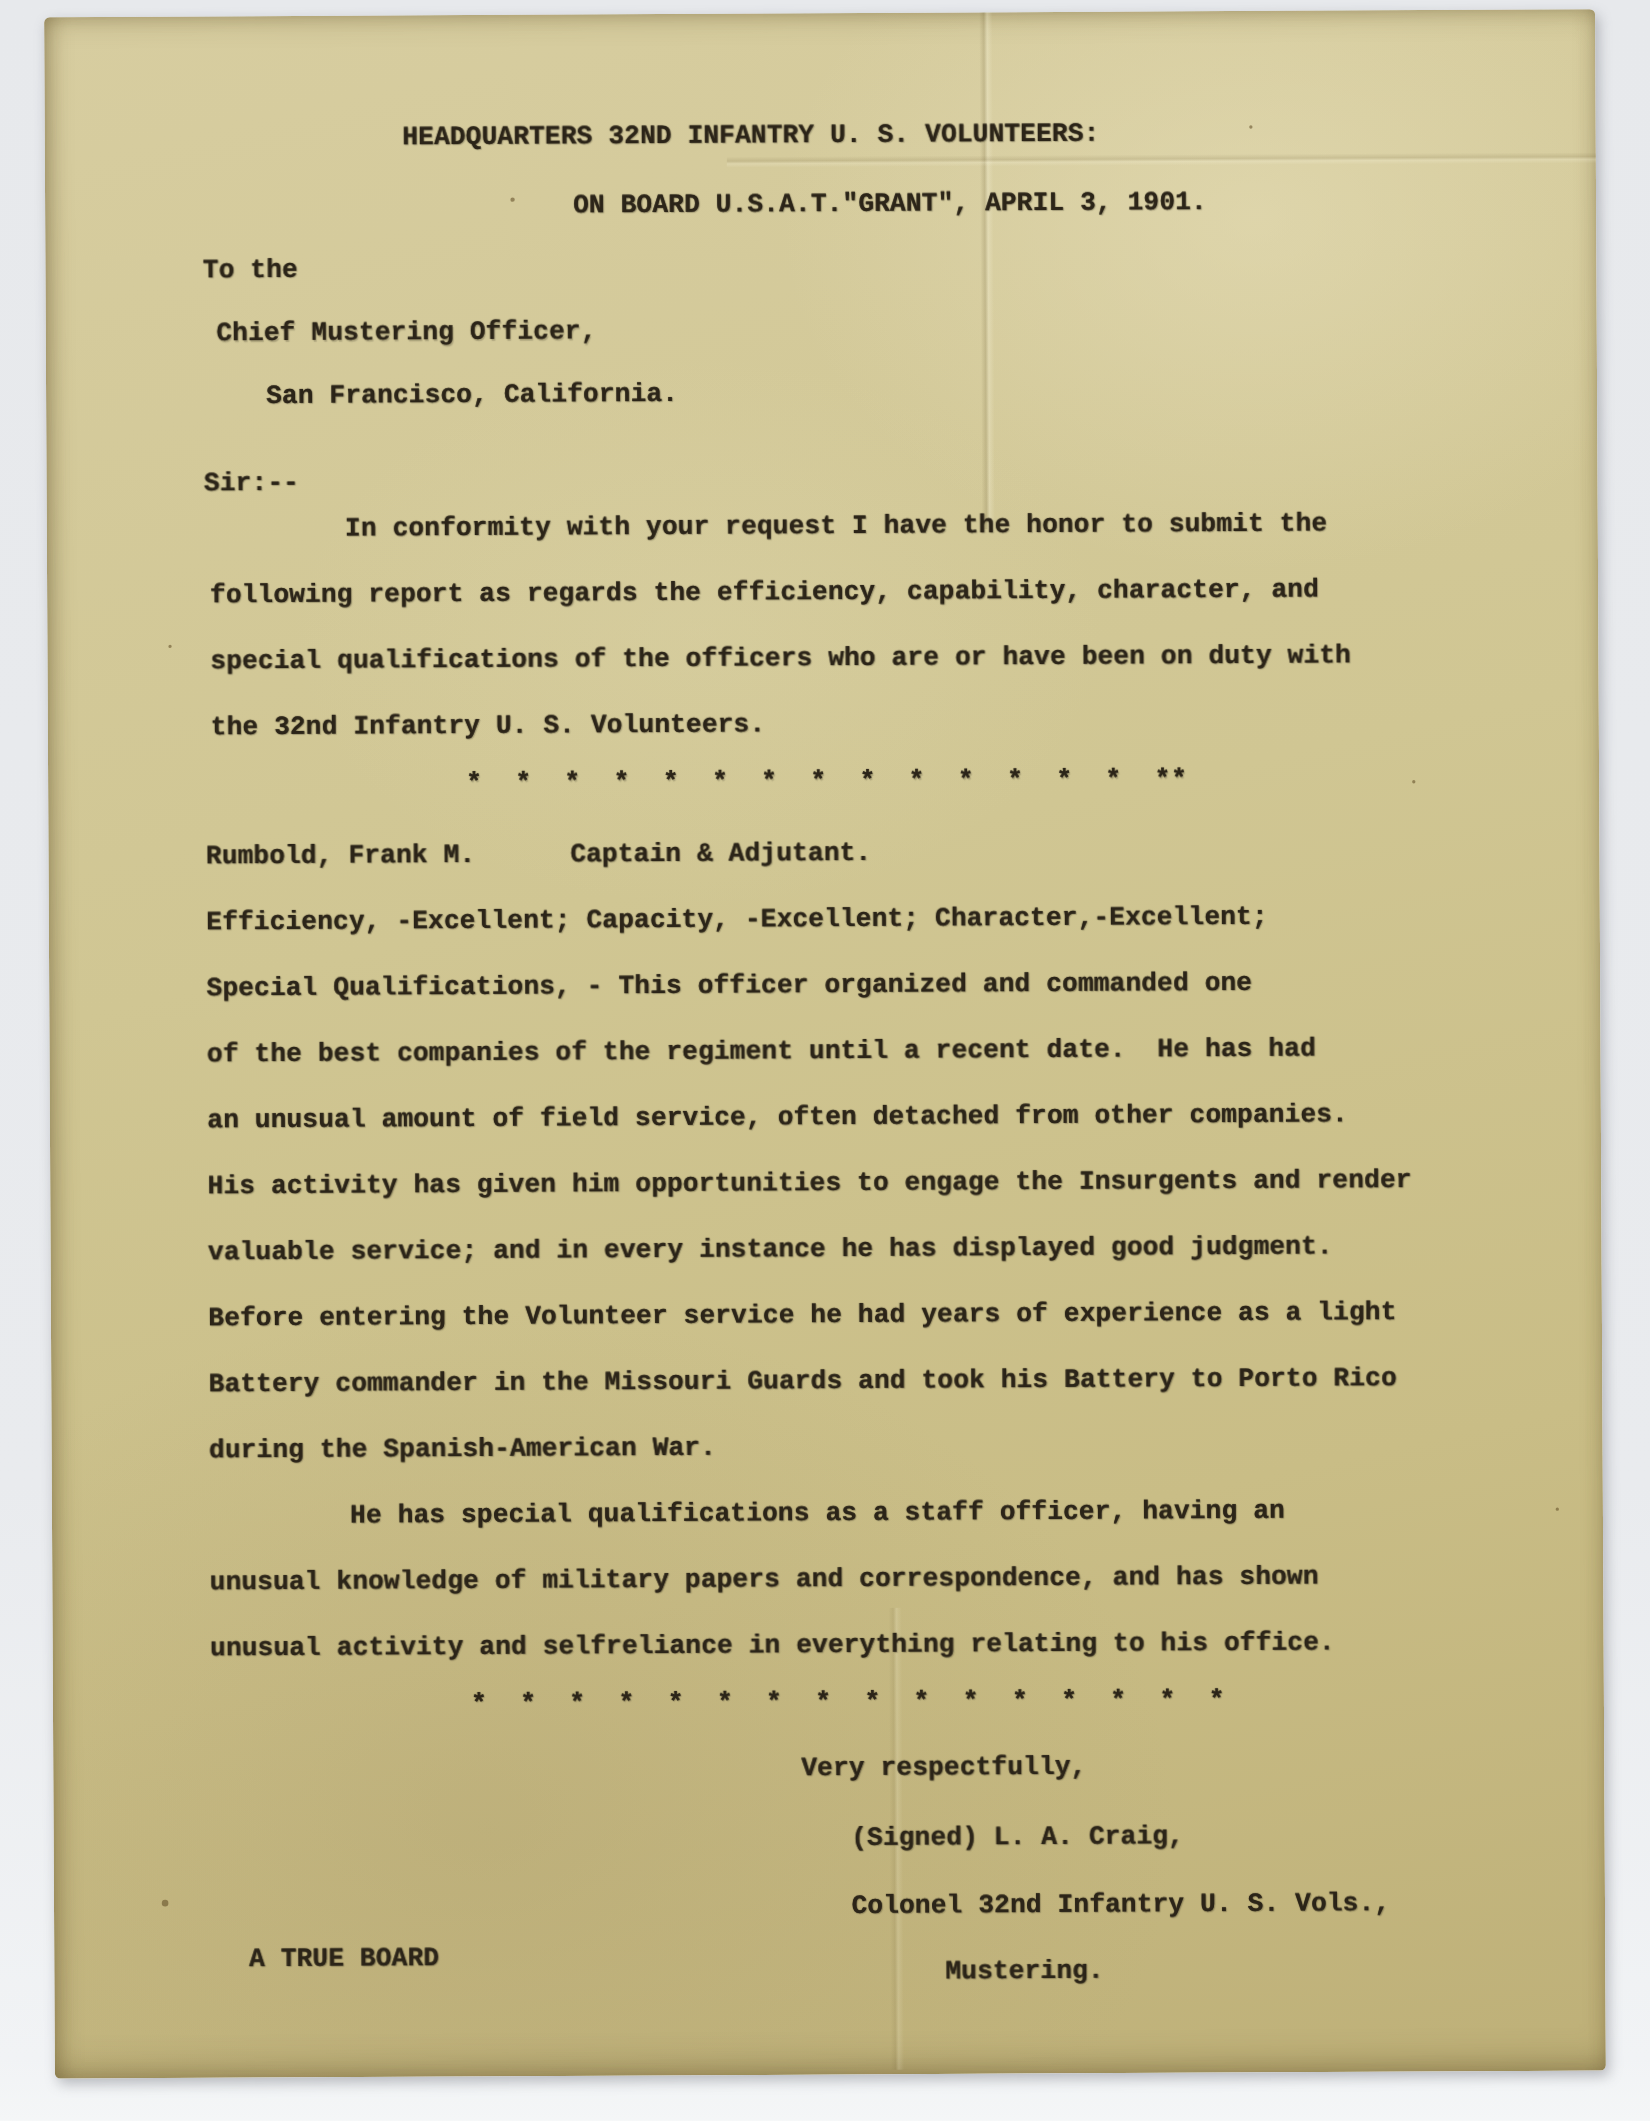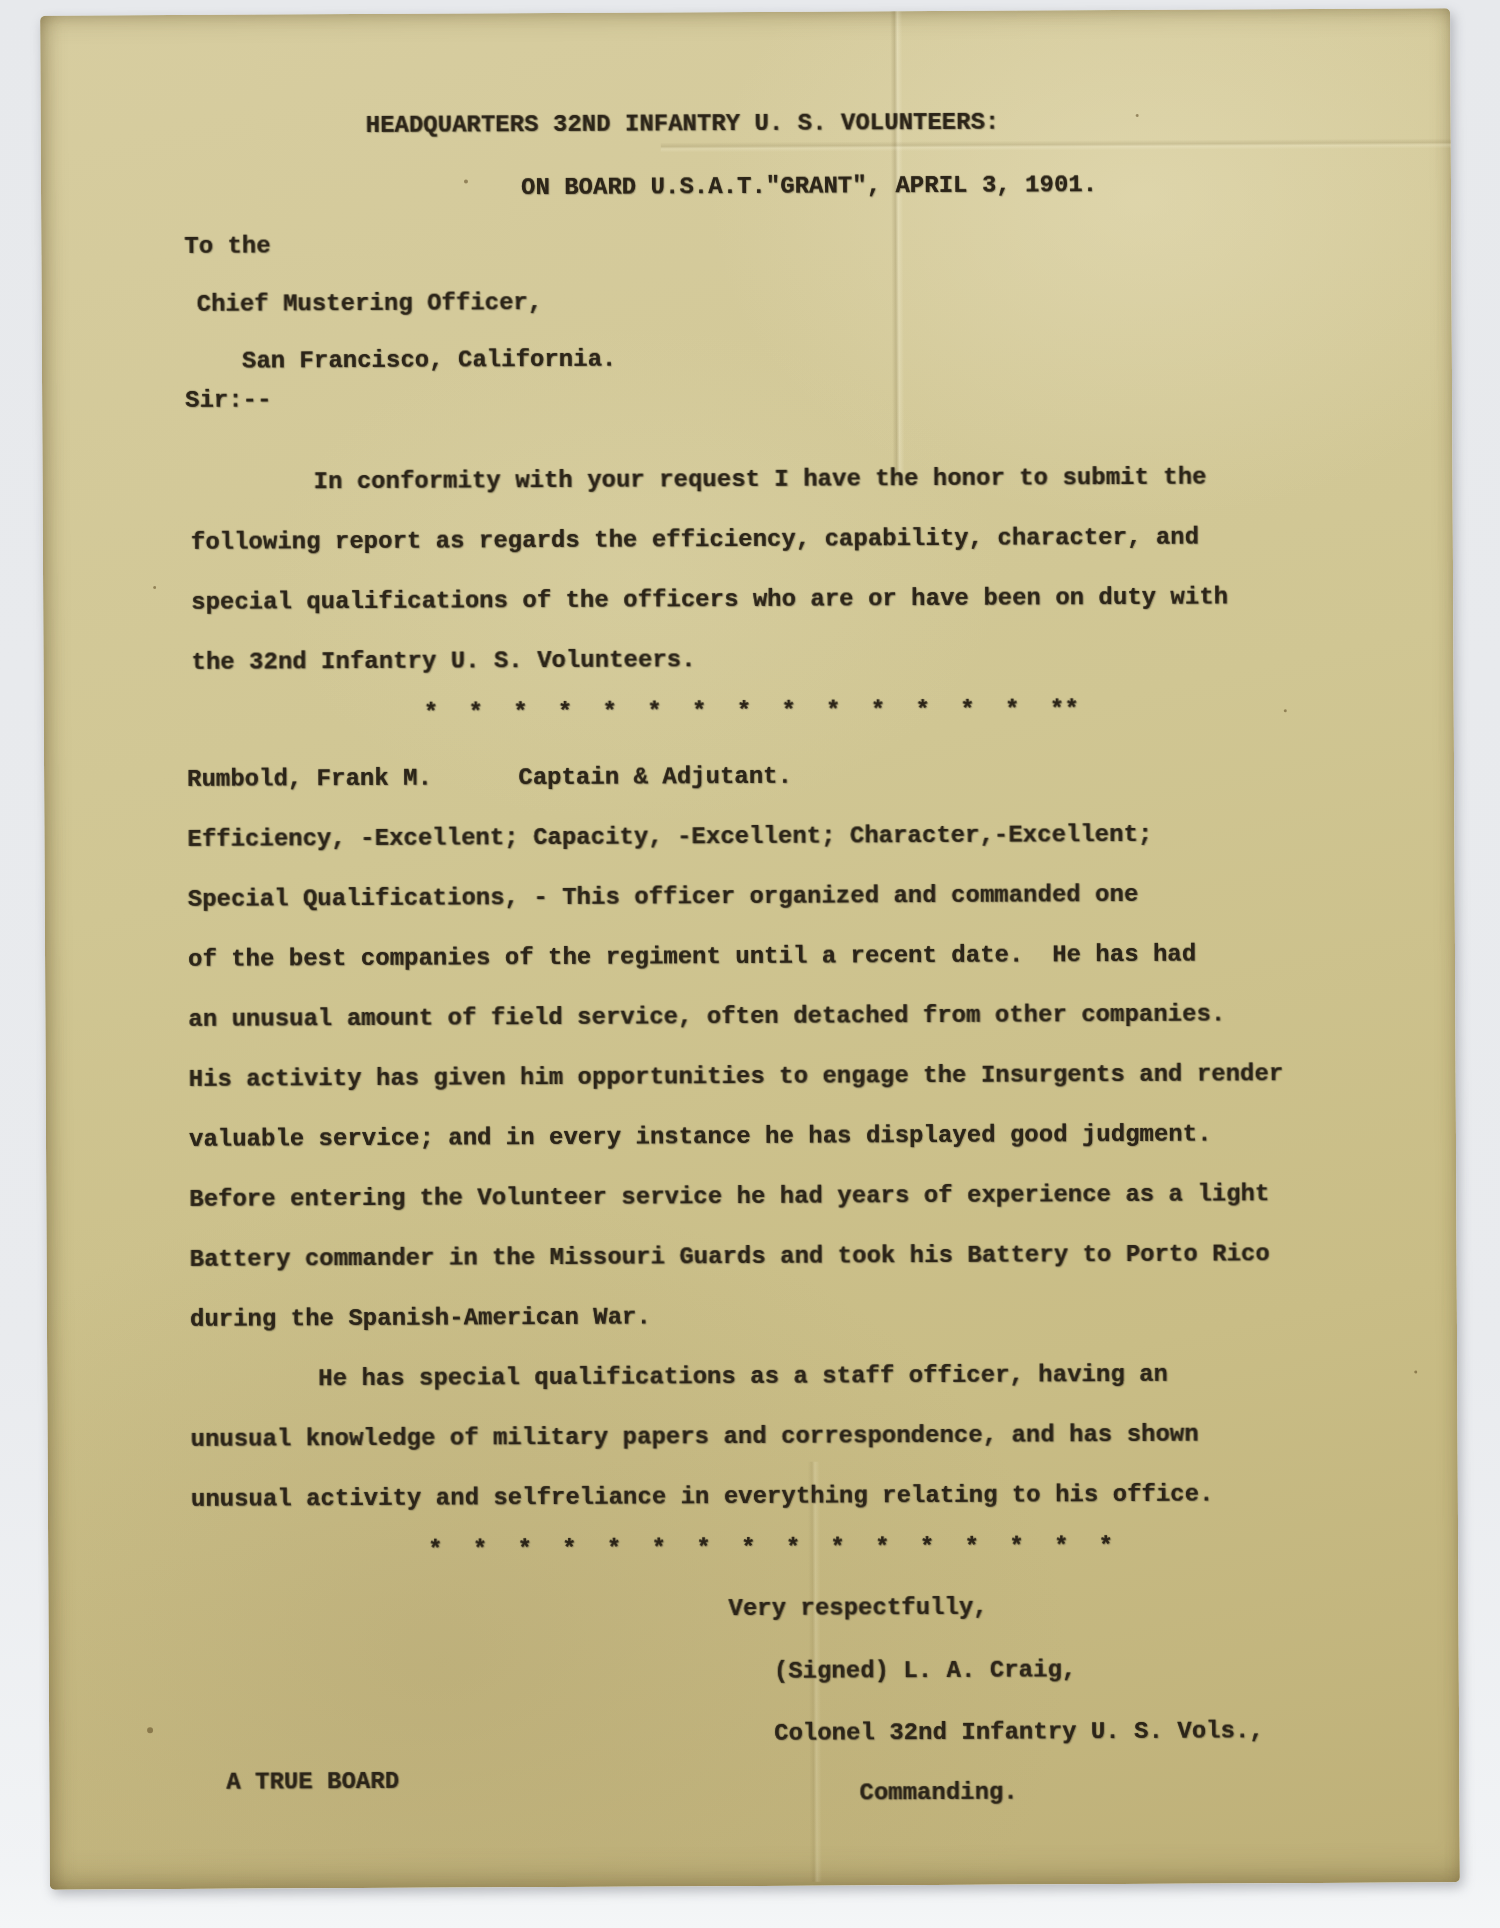--- a/index.html
+++ b/index.html
@@ -59,21 +59,21 @@
   <div class="speck" style="left:1240px;top:700px;width:3px;height:3px;"></div>
 
   <div class="textlayer">
 
     <div class="tl" style="left:325px;top:98px;">HEADQUARTERS 32ND INFANTRY U. S. VOLUNTEERS:</div>
     <div class="tl" style="left:480px;top:161px;">ON BOARD U.S.A.T."GRANT", APRIL 3, 1901.</div>
 
     <div class="tl" style="left:143px;top:218px;">To the</div>
     <div class="tl" style="left:155px;top:276px;">Chief Mustering Officer,</div>
     <div class="tl" style="left:200px;top:333px;">San Francisco, California.</div>
-    <div class="tl" style="left:143px;top:372px;">Sir:--</div>
+    <div class="tl" style="left:143px;top:412px;">Sir:--</div>
 
     <div class="tl" style="left:271px;top:454px;">In conformity with your request I have the honor to submit the</div>
     <div class="tl" style="left:148px;top:514px;">following report as regards the efficiency, capability, character, and</div>
     <div class="tl" style="left:148px;top:574px;">special qualifications of the officers who are or have been on duty with</div>
     <div class="tl" style="left:148px;top:634px;">the 32nd Infantry U. S. Volunteers.</div>
 
     <div class="tl stars" style="left:380px;top:686px;">*  *  *  *  *  *  *  *  *  *  *  *  *  *  **</div>
 
     <div class="tl" style="left:143px;top:751px;">Rumbold, Frank M.      Captain &amp; Adjutant.</div>
     <div class="tl" style="left:143px;top:811px;">Efficiency, -Excellent; Capacity, -Excellent; Character,-Excellent;</div>
@@ -87,18 +87,18 @@
     <div class="tl" style="left:143px;top:1291px;">during the Spanish-American War.</div>
     <div class="tl" style="left:271px;top:1351px;">He has special qualifications as a staff officer, having an</div>
     <div class="tl" style="left:143px;top:1411px;">unusual knowledge of military papers and correspondence, and has shown</div>
     <div class="tl" style="left:143px;top:1471px;">unusual activity and selfreliance in everything relating to his office.</div>
 
     <div class="tl stars" style="left:380px;top:1523px;">*  *  *  *  *  *  *  *  *  *  *  *  *  *  *  *</div>
 
     <div class="tl" style="left:680px;top:1583px;">Very respectfully,</div>
     <div class="tl" style="left:725px;top:1646px;">(Signed) L. A. Craig,</div>
     <div class="tl" style="left:725px;top:1708px;">Colonel 32nd Infantry U. S. Vols.,</div>
-    <div class="tl" style="left:810px;top:1768px;">Commanding.</div>
+    <div class="tl" style="left:810px;top:1768px;">Mustering.</div>
 
     <div class="tl" style="left:177px;top:1754px;">A TRUE BOARD</div>
 
   </div>
 </div>
 
 </body></html>

